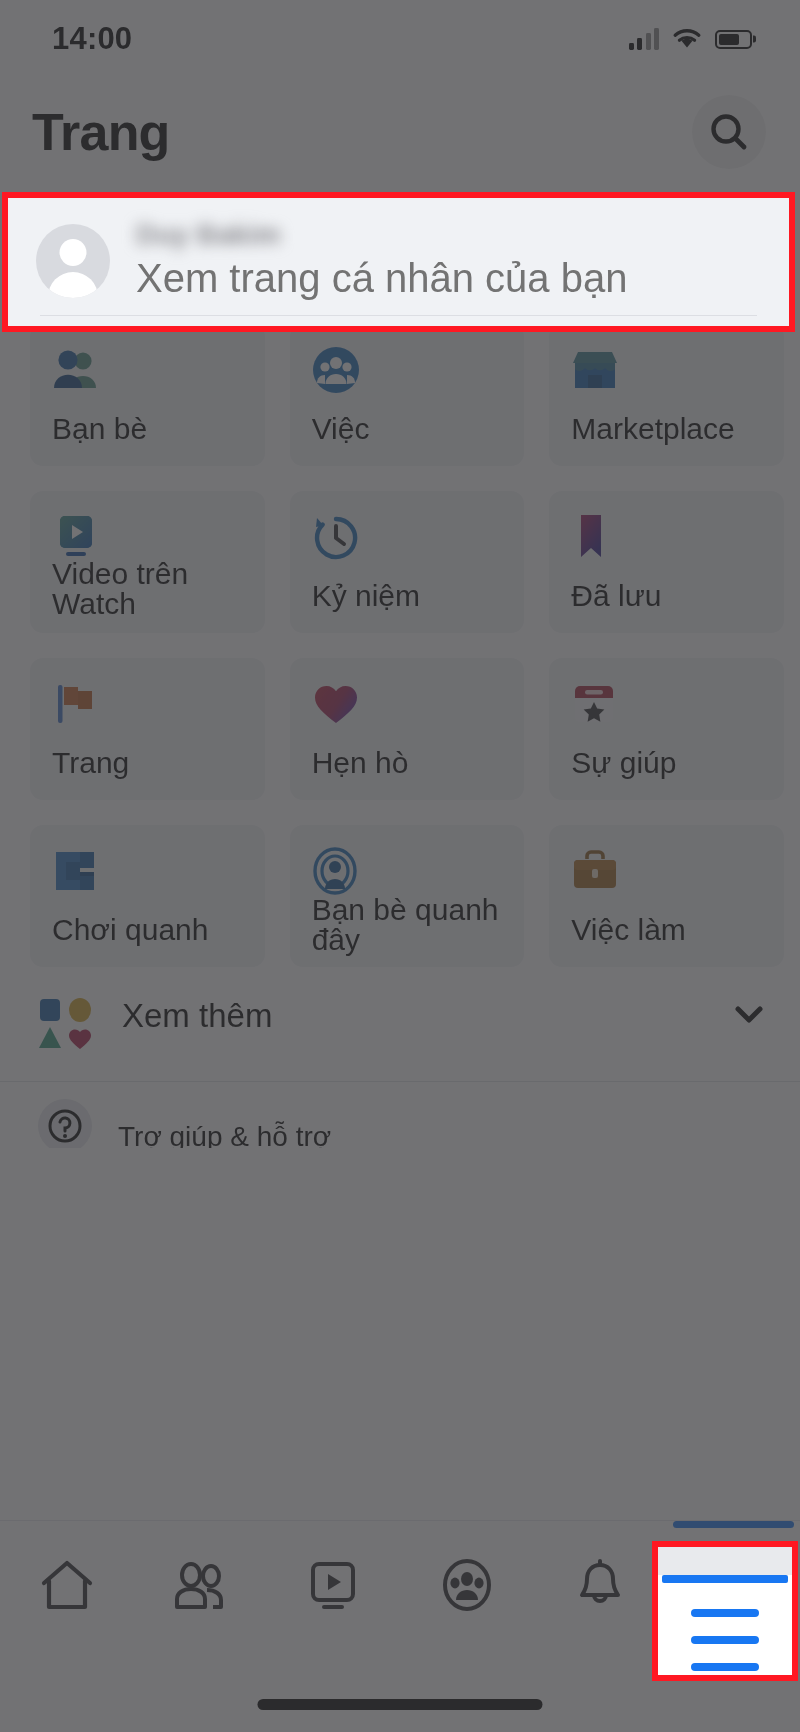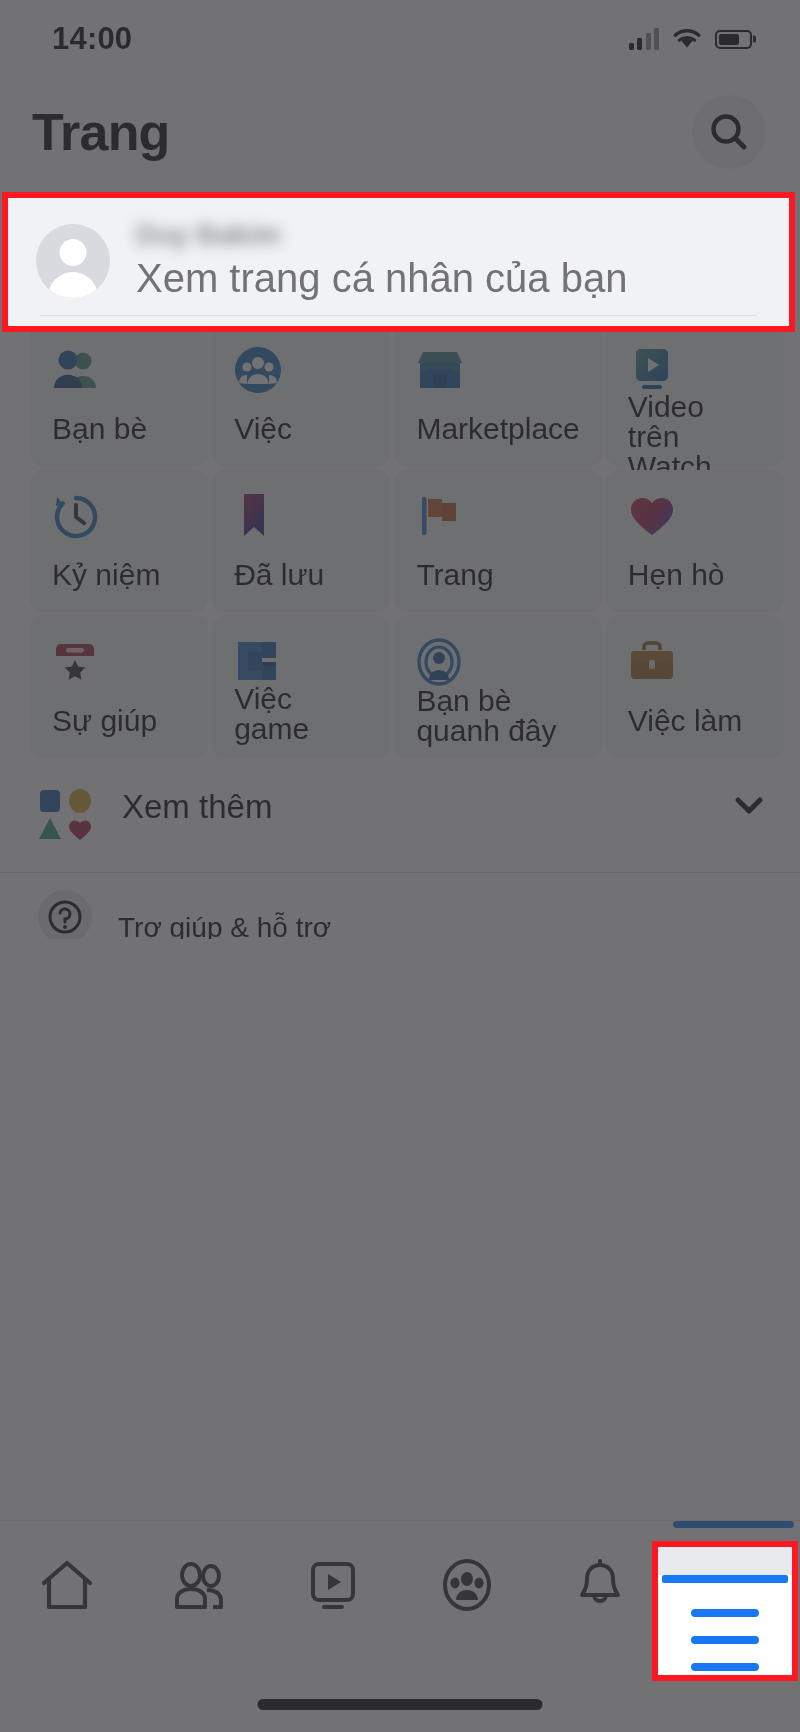--- a/index.html
+++ b/index.html
@@ -78,21 +78,21 @@
     filter:blur(7px);
     background:linear-gradient(90deg,#8e8e93 0 34%, transparent 34% 40%, #8e8e93 40% 100%);
     -webkit-background-clip:text; background-clip:text;
     width:200px; height:30px; line-height:30px;
   }
   .profile-sub { font-size:40px; color:#737373; }
   .profile-sep { height:1px; background:#dfe1e5; margin:0 4px; }
 
   
   .grid {
-    display:grid; grid-template-columns:1fr 1fr 1fr 1fr; gap:4px;
+    display:grid; grid-template-columns:1fr 1fr 1fr; gap:25px;
     padding:18px 16px 0 30px;
   }
   .tile {
     background:#f0f2f5; border-radius:13px;
     height:142px; padding:22px 22px 0 22px;
     display:flex; flex-direction:column; justify-content:space-between;
   }
   .tile-icon { width:48px; height:48px; display:flex; align-items:center; }
   .tile-label { font-size:30px; color:#050505; padding-bottom:22px; line-height:1; }
 
@@ -353,21 +353,21 @@
     </div>
 
     <div class="tile">
       <div class="tile-icon">
         <svg width="46" height="46" viewBox="0 0 46 46">
           <path d="M4 4h38v16H28v6h14v16H4z" fill="#1b5fa0"></path>
           <path d="M4 4h24v10H14v18h14v10H4z" fill="#2a74bf"></path>
           <rect x="28" y="24" width="14" height="4" fill="#114a85"></rect>
         </svg>
       </div>
-      <div class="tile-label">Việc game</div>
+      <div class="tile-label">Chơi quanh</div>
     </div>
 
     <div class="tile">
       <div class="tile-icon">
         <svg width="46" height="48" viewBox="0 0 46 48">
           <ellipse cx="23" cy="24" rx="20" ry="22" stroke="#1b6cb5" stroke-width="3.4" fill="none"></ellipse>
           <ellipse cx="23" cy="24" rx="13" ry="15" stroke="#1b6cb5" stroke-width="3.2" fill="none"></ellipse>
           <circle cx="23" cy="20" r="6" fill="#14538f"></circle>
           <path d="M13 42c0-6 4.5-10 10-10s10 4 10 10z" fill="#14538f"></path>
         </svg>

